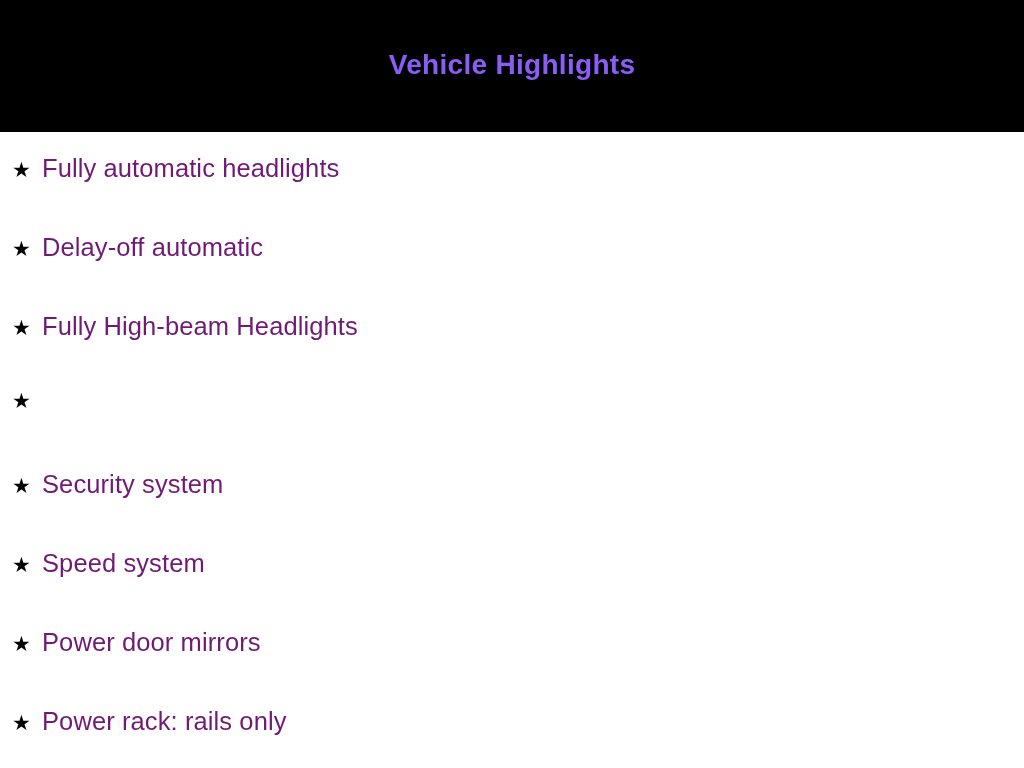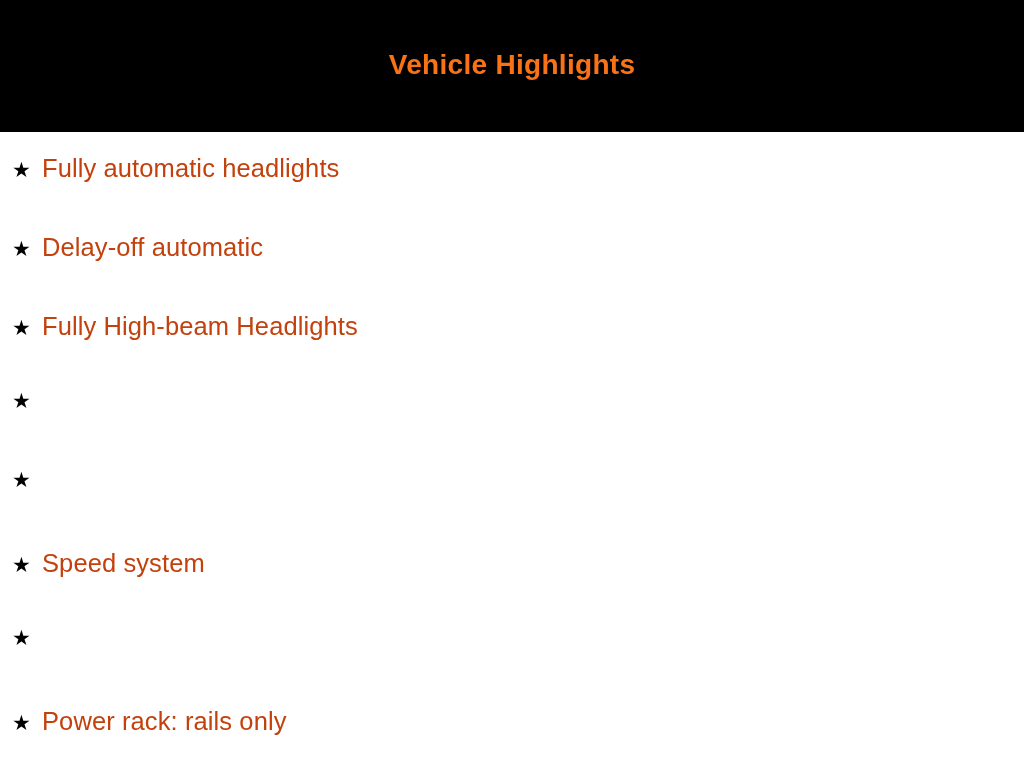--- a/index.html
+++ b/index.html
@@ -22,21 +22,21 @@
   .header-bar {
     width: 100%;
     height: 132px;
     background: #000000;
     display: flex;
     align-items: center;
     justify-content: center;
     box-sizing: border-box;
   }
   .header-title {
-    color: #f97316;
+    color: #8b5cf6;
     font-family: "Liberation Sans", sans-serif;
     font-size: 28px;
     font-weight: bold;
     letter-spacing: 0.3px;
     text-align: center;
     margin: 0;
     padding-bottom: 2px;
   }
   .highlights-list {
     list-style: none;
@@ -54,21 +54,21 @@
   .bullet-star {
     color: #000000;
     font-size: 21px;
     line-height: 1;
     width: 30px;
     flex: 0 0 30px;
     text-align: left;
     font-family: "DejaVu Sans", sans-serif;
   }
   .item-label {
-    color: #c2410c;
+    color: #701a75;
     font-family: "Liberation Sans", sans-serif;
     font-size: 25.5px;
     line-height: 1.1;
     letter-spacing: 0.1px;
   }
 </style>
 </head>
 <body>
 
 <div class="page">
@@ -93,29 +93,31 @@
       <span class="bullet-star">★</span>
       <span class="item-label">Fully High-beam Headlights</span>
     </li>
 
     <li class="highlight-item">
       <span class="bullet-star">★</span>
     </li>
 
     <li class="highlight-item">
       <span class="bullet-star">★</span>
+      <span class="item-label">Security system</span>
     </li>
 
     <li class="highlight-item">
       <span class="bullet-star">★</span>
       <span class="item-label">Speed system</span>
     </li>
 
     <li class="highlight-item">
       <span class="bullet-star">★</span>
+      <span class="item-label">Power door mirrors</span>
     </li>
 
     <li class="highlight-item">
       <span class="bullet-star">★</span>
       <span class="item-label">Power rack: rails only</span>
     </li>
 
   </ul>
 
 </div>

